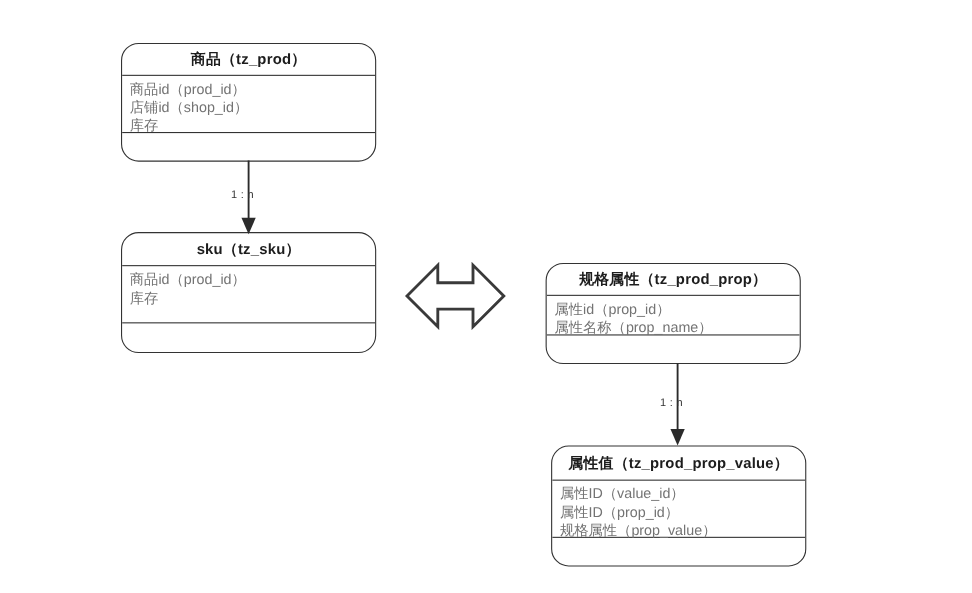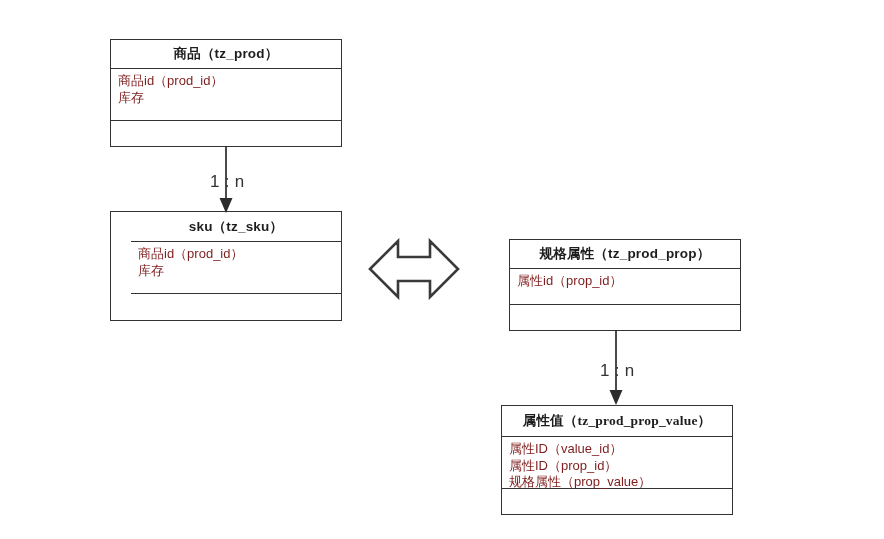--- a/index.html
+++ b/index.html
@@ -21,21 +21,21 @@
     inset: 0;
     width: 884px;
     height: 539px;
   }
 
   
   .entity {
     position: absolute;
     box-sizing: border-box;
     border: 1.6px solid #333333;
-    border-radius: 0;
+    border-radius: 16px;
     background: #ffffff;
     display: flex;
     flex-direction: column;
     overflow: hidden;
   }
   .entity-header {
     box-sizing: border-box;
     text-align: center;
     font-weight: bold;
     font-size: 13.5px;
@@ -51,53 +51,53 @@
     box-sizing: border-box;
     border-bottom: 1.6px solid #333333;
     padding: 4px 7px 5px 7px;
     display: flex;
     flex-direction: column;
     justify-content: flex-start;
   }
   .field {
     font-size: 13px;
     line-height: 16.5px;
-    color: #7f1d1d;
+    color: #737373;
     white-space: nowrap;
   }
   .entity-footer {
     box-sizing: border-box;
     flex: 1 1 auto;
   }
 
   
   #ent-prod       { left: 110px; top: 39px;  width: 232px; height: 108px; }
   #ent-prod .entity-header { height: 29px; }
   #ent-prod .entity-body   { height: 52px; }
 
-  #ent-sku        { left: 110px; top: 211px; width: 232px; height: 110px; padding-left: 20px; }
+  #ent-sku        { left: 110px; top: 211px; width: 232px; height: 110px; }
   #ent-sku .entity-header  { height: 30px; }
   #ent-sku .entity-body    { height: 52px; }
 
-  #ent-prop       { left: 509px; top: 239px; width: 232px; height: 92px; }
+  #ent-prop       { left: 496px; top: 239px; width: 232px; height: 92px; }
   #ent-prop .entity-header { height: 29px; }
   #ent-prop .entity-body   { height: 36px; }
 
   #ent-prop-value { left: 501px; top: 405px; width: 232px; height: 110px; }
-  #ent-prop-value .entity-header { height: 31px; font-family: Liberation Serif, serif; }
+  #ent-prop-value .entity-header { height: 31px; }
   #ent-prop-value .entity-body   { height: 52px; }
 
   
   .connector { position: absolute; pointer-events: none; }
   #conn-prod-sku  { left: 196px; top: 140px; width: 64px; height: 78px; }
   #conn-prop-value{ left: 586px; top: 324px; width: 64px; height: 86px; }
 
   .card-label {
     position: absolute;
-    font-size: 17px;
+    font-size: 10px;
     color: #333333;
     white-space: nowrap;
     letter-spacing: .3px;
   }
   #label-prod-sku   { left: 210px; top: 172px; }
   #label-prop-value { left: 600px; top: 361px; }
 
   #double-arrow {
     position: absolute;
     left: 367px;
@@ -108,38 +108,40 @@
 </style>
 </head>
 <body>
 
 <div id="canvas">
 
   <div class="entity" id="ent-prod">
     <div class="entity-header">商品（tz_prod）</div>
     <div class="entity-body">
       <div class="field">商品id（prod_id）</div>
+      <div class="field">店铺id（shop_id）</div>
       <div class="field">库存</div>
     </div>
     <div class="entity-footer"></div>
   </div>
 
   <div class="entity" id="ent-sku">
     <div class="entity-header">sku（tz_sku）</div>
     <div class="entity-body">
       <div class="field">商品id（prod_id）</div>
       <div class="field">库存</div>
     </div>
     <div class="entity-footer"></div>
   </div>
 
   <div class="entity" id="ent-prop">
     <div class="entity-header">规格属性（tz_prod_prop）</div>
     <div class="entity-body">
       <div class="field">属性id（prop_id）</div>
+      <div class="field">属性名称（prop_name）</div>
     </div>
     <div class="entity-footer"></div>
   </div>
 
   <div class="entity" id="ent-prop-value">
     <div class="entity-header">属性值（tz_prod_prop_value）</div>
     <div class="entity-body">
       <div class="field">属性ID（value_id）</div>
       <div class="field">属性ID（prop_id）</div>
       <div class="field">规格属性（prop_value）</div>

